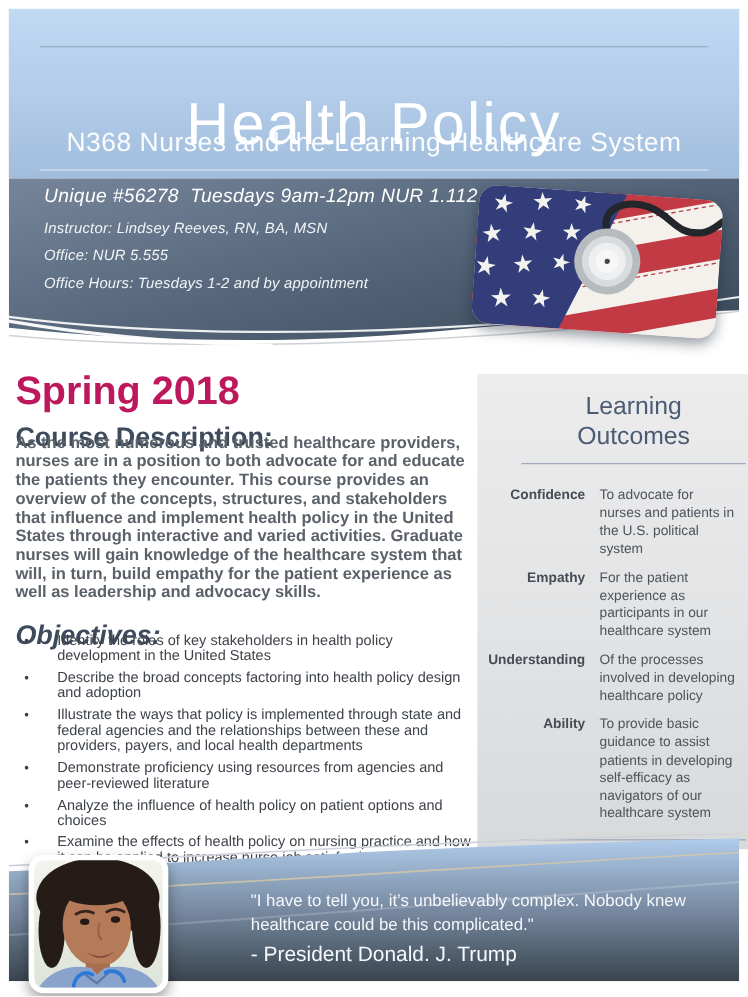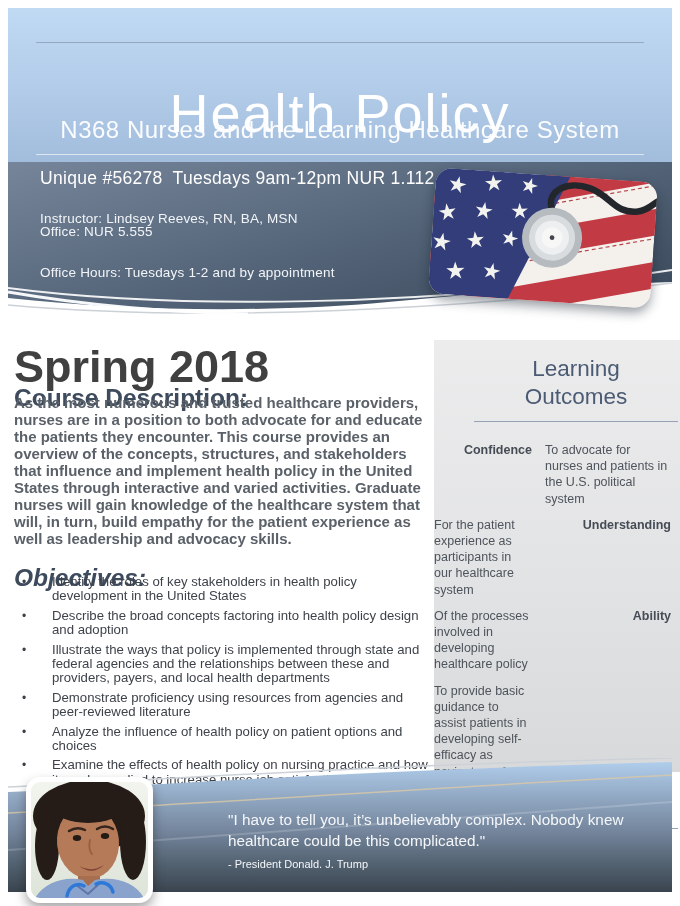--- a/index.html
+++ b/index.html
@@ -17,35 +17,35 @@
   .rule-bottom { bottom:7px; background:rgba(235,240,246,.8); }
   .page-title {
     position:absolute; top:40px; width:100%; text-align:center;
     font-size:54px; line-height:58px; font-weight:400; color:#ffffff; letter-spacing:2px;
   }
   .page-subtitle {
     position:absolute; top:108px; width:100%; text-align:center;
     font-size:24px; color:#fbfcfe; letter-spacing:.5px; font-weight:400;
   }
   
-  .band { position:absolute; left:8px; top:162px; width:572px; height:166px; }
+  .band { position:absolute; left:8px; top:162px; width:572px; height:166px;font-style:italic; }
   .band svg.bandbg { position:absolute; left:0; top:0; }
   .band-text { position:absolute; left:32px; top:6px; color:#f2f5f8; }
   .band-line1 { font-size:17.5px; color:#ffffff; white-space:pre-wrap; letter-spacing:.3px; }
   .band-line { position:absolute; left:0; font-size:13.5px; white-space:pre; letter-spacing:.2px; }
-  .band-line.l2 { top:43px; } .band-line.l3 { top:56px; }
-  .band-line.l4 { top:97px; } .band-line.l5 { top:108px; }
+  .band-line.l2 { top:32px; } .band-line.l3 { top:56px; }
+  .band-line.l4 { top:82px; } .band-line.l5 { top:108px; }
   .email-link { color:#ffffff; text-decoration:underline; cursor:pointer; }
   .flag {
     position:absolute; left:424px; top:13px; width:222px; height:126px;
     border-radius:16px; overflow:hidden; transform:rotate(4deg);
     box-shadow:0 5px 12px rgba(20,30,45,.45);
   }
   
-  .term-title { position:absolute; left:14px; top:304px; font-size:45px; font-weight:700; color:#404040; }
+  .term-title { position:absolute; left:14px; top:304px; font-size:36px; font-weight:700; color:#be185d; }
   .sec-heading { position:absolute; left:14px; font-size:24.5px; font-weight:700; color:#3d4b5d; }
   .h-desc { top:359px; }
   .h-obj  { top:539px;font-style:italic; }
   .desc-par {
     position:absolute; left:14px; top:379px; width:424px;
     font-size:15px; line-height:17px; color:#5b6169;font-weight:bold;
   }
   .obj-list { position:absolute; left:14px; top:575px; width:422px; margin:0; padding:0; list-style:none; }
   .obj-list li { position:relative; padding-left:38px; margin-bottom:5px; font-size:13.2px; line-height:14.4px; color:#3e434a; }
   .obj-list .bullet { position:absolute; left:8px; top:0; font-size:12px; color:#3a3f45; }
@@ -57,21 +57,21 @@
   .lo-title { margin-top:15px; text-align:center; font-size:22.5px; line-height:28px; color:#4b5b73; font-weight:400; }
   .lo-rule { width:204px; height:1px; background:#97a1b5; margin:10px auto 0; }
   .lo-rows { display:grid; grid-template-columns:98px 126px; column-gap:13px; row-gap:10px; margin:20px 0 0 0; }
   .lo-term { text-align:right; font-size:12.5px; font-weight:700; color:#464c55; line-height:16.2px; }
   .lo-desc { font-size:12.5px; color:#4e545c; line-height:16.2px; }
   .lo-rule.bottom { margin-top:16px; }
   
   .footer { position:absolute; left:8px; top:758px; width:664px; height:134px; }
   .footer svg.footbg { position:absolute; left:0; top:0; }
   .quote { position:absolute; left:220px; top:52px; width:424px; font-size:15.3px; line-height:20.5px; color:#f5f7fa; }
-  .attribution { position:absolute; left:220px; top:100px; font-size:11px; color:#f5f7fa; }
+  .attribution { position:absolute; left:220px; top:100px; font-size:19px; color:#f5f7fa; }
   .photo-frame {
     position:absolute; left:18px; top:19px; width:117px; height:116px;
     background:#ffffff; padding:5px; border-radius:14px;
     box-shadow:0 6px 12px rgba(0,0,0,.35);
   }
   .photo-frame svg { display:block; border-radius:9px; }
 </style>
 </head>
 <body>
 
@@ -160,20 +160,21 @@
 
   <aside class="sidebar">
     <div class="lo-title">
       <div>Learning</div>
       <div>Outcomes</div>
     </div>
     <div class="lo-rule"></div>
     <div class="lo-rows">
       <div class="lo-term">Confidence</div>
       <div class="lo-desc">To advocate for nurses and patients in the U.S. political system</div>
+      <div class="lo-term">Empathy</div>
       <div class="lo-desc">For the patient experience as participants in our healthcare system</div>
       <div class="lo-term">Understanding</div>
       <div class="lo-desc">Of the processes involved in developing healthcare policy</div>
       <div class="lo-term">Ability</div>
       <div class="lo-desc">To provide basic guidance to assist patients in developing self-efficacy as navigators of our healthcare system</div>
     </div>
     <div class="lo-rule bottom"></div>
   </aside>
 
   <footer class="footer">

